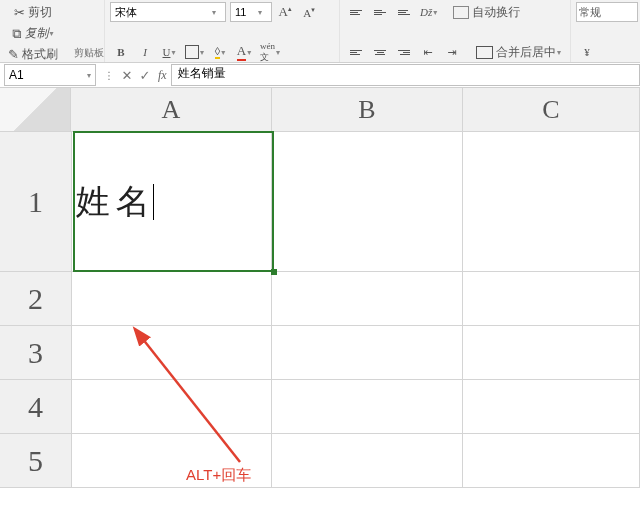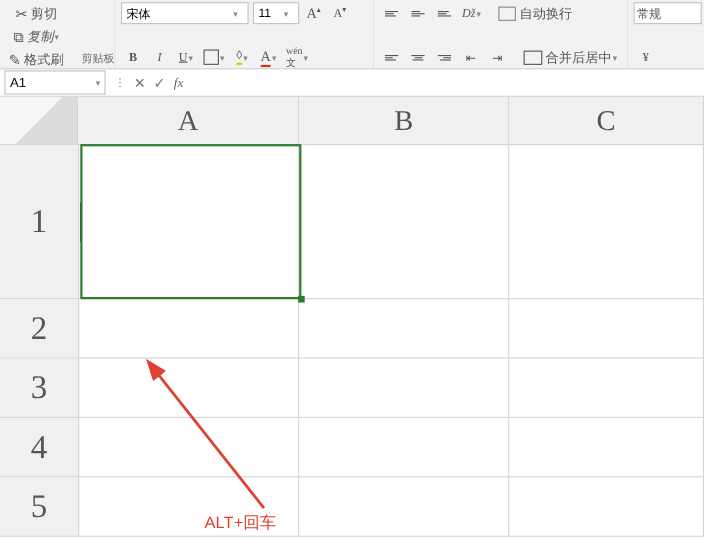--- a/index.html
+++ b/index.html
@@ -234,20 +234,23 @@
 
 <div class="fxbar">
   <div class="namebox">
     <span>A1</span>
     <span class="dd">▾</span>
   </div>
   <span class="vdots">⋮</span>
   <div class="fx-btn"><span>✕</span></div>
   <div class="fx-btn"><span>✓</span></div>
   <div class="fx-label">fx</div>
+  <div class="formula-input">
+    <span>姓名销量</span>
+  </div>
 </div>
 
 <div class="sheet">
 
   <div class="colheads">
     <div class="corner"></div>
     <div class="colhead colA">
         <span>A</span>
       </div>
     <div class="colhead colB">
@@ -257,20 +260,21 @@
         <span>C</span>
       </div>
   </div>
 
   <div class="gridrow r1">
     <div class="rowhead">
         <span>1</span>
       </div>
     <div class="cell colA">
       <span class="a1-content">
+        <span>姓名</span>
           <span class="caret"></span>
       </span>
     </div>
     <div class="cell colB"></div>
     <div class="cell colC"></div>
   </div>
 
   <div class="gridrow r2">
     <div class="rowhead">
         <span>2</span>

